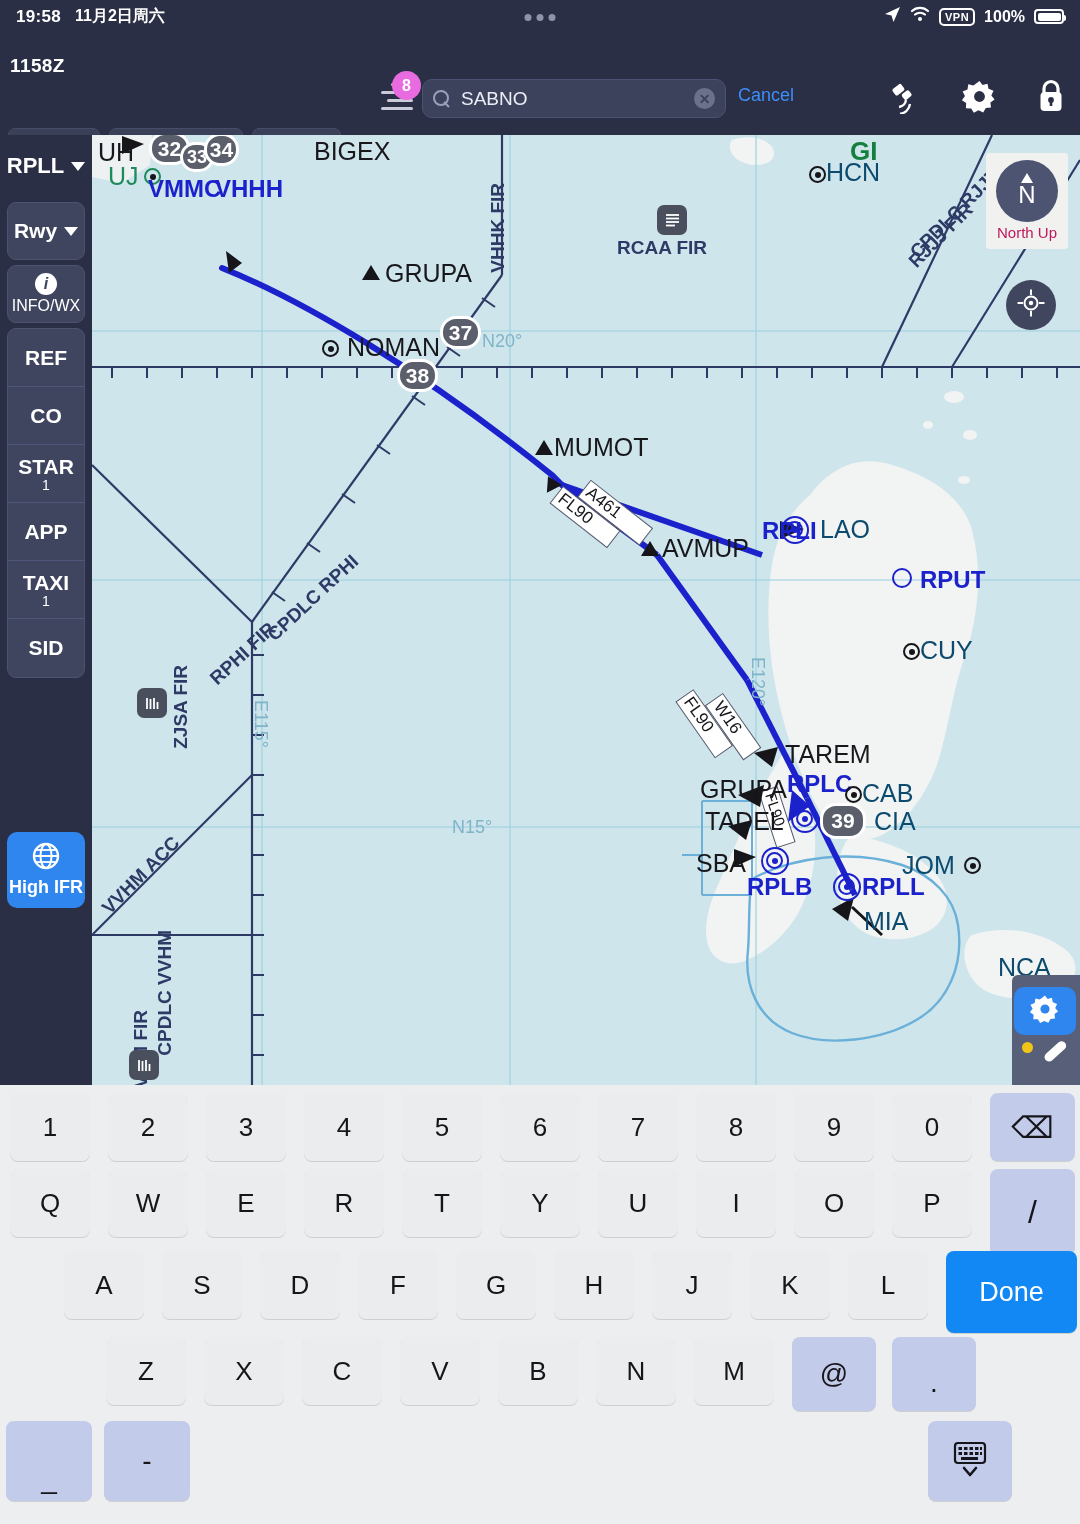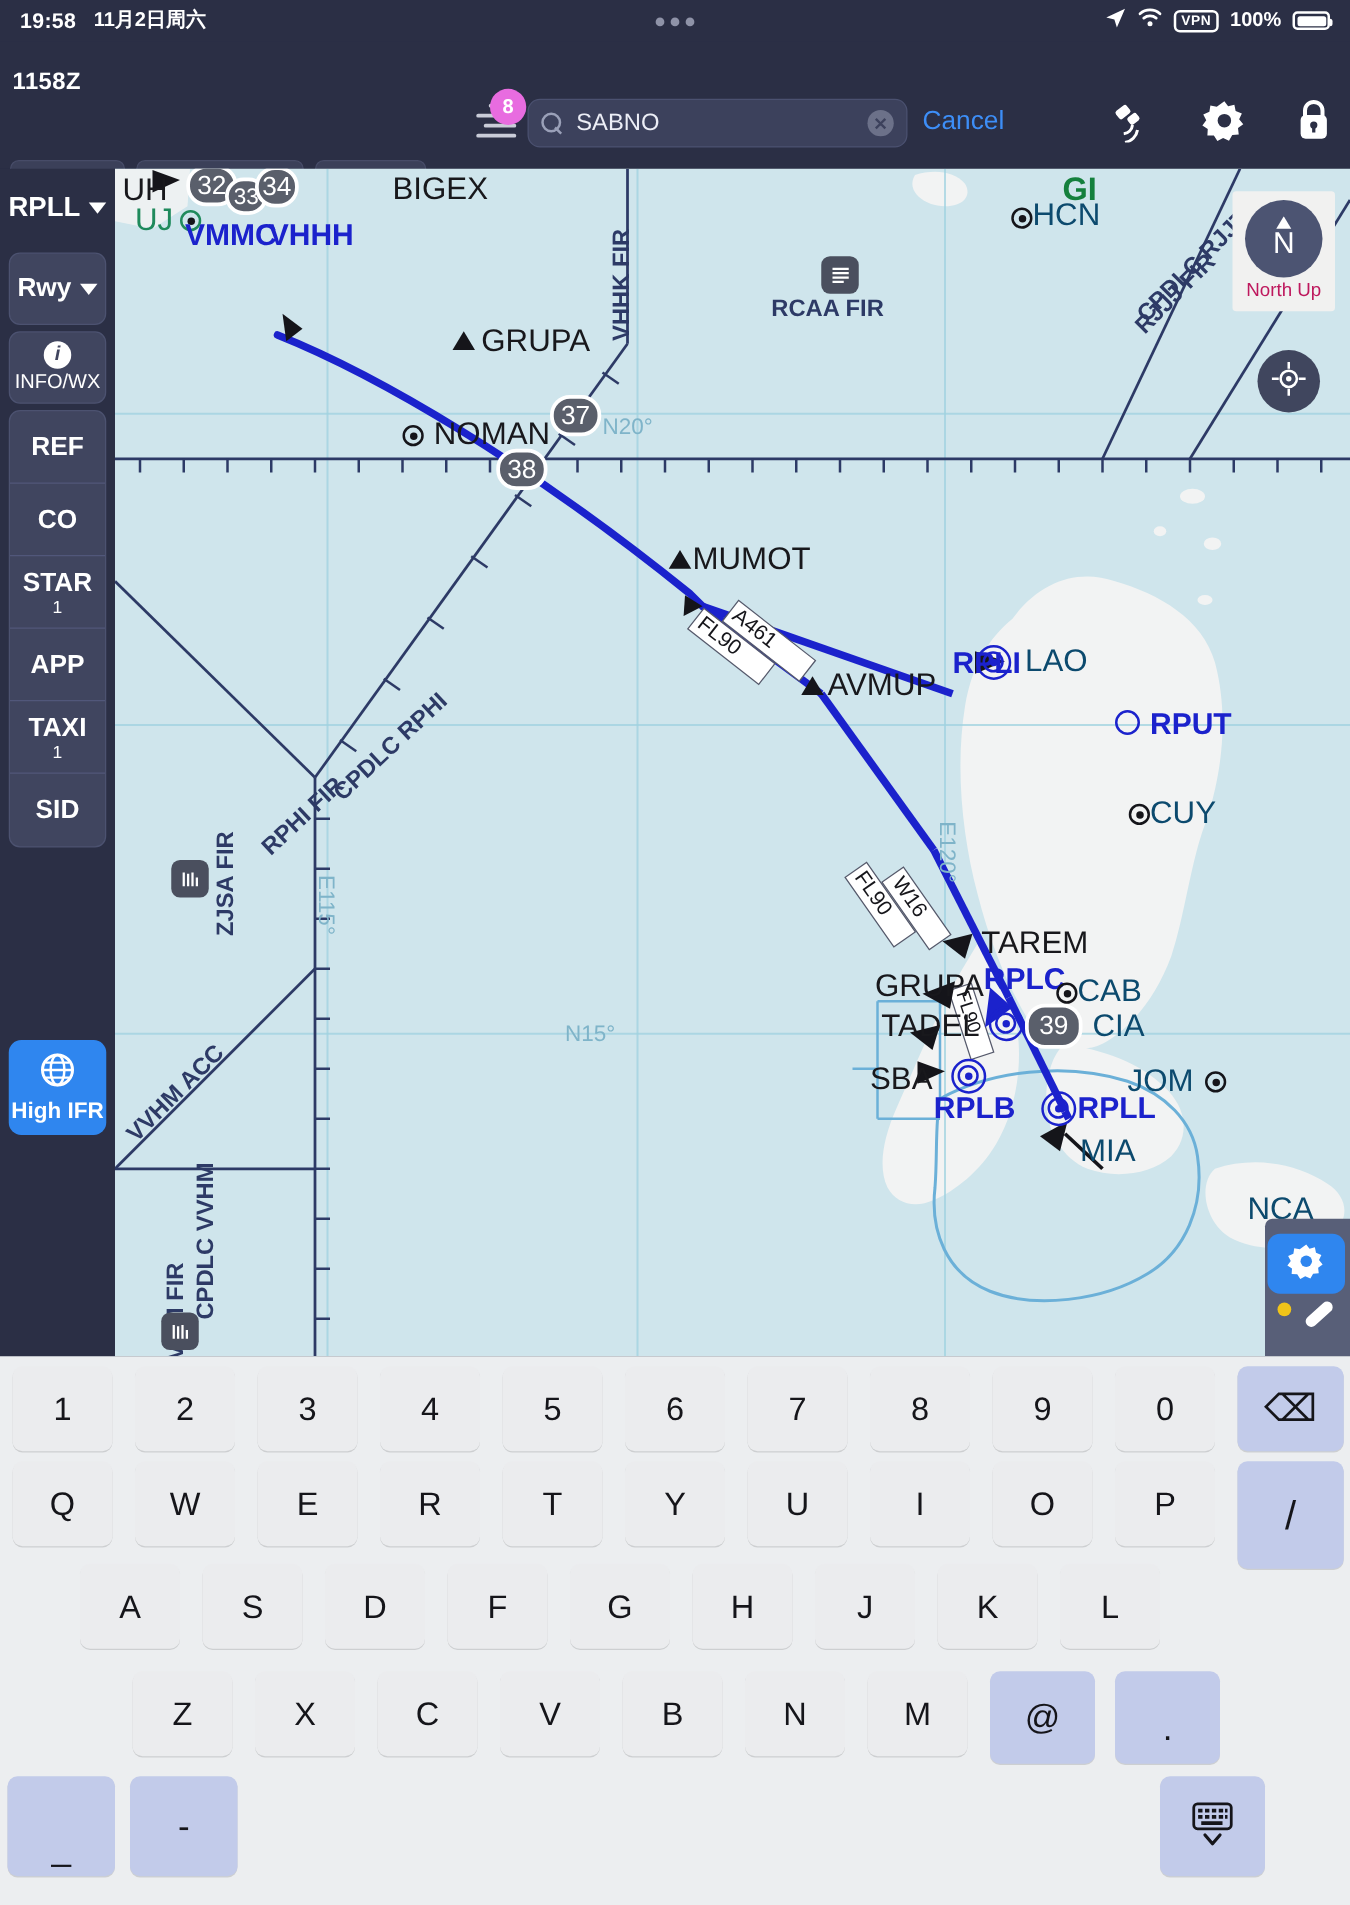--- a/index.html
+++ b/index.html
@@ -56,21 +56,21 @@
   .search-icon { width:18px; height:18px; position:relative; flex:0 0 auto; margin-right:10px;}
   .search-icon:before { content:""; position:absolute; left:0; top:0; width:12px; height:12px;
      border:2px solid #9aa0b8; border-radius:50%; }
   .search-icon:after { content:""; position:absolute; left:11px; top:11px; width:7px; height:2px;
      background:#9aa0b8; transform:rotate(45deg); transform-origin:left center;}
   .search-val { color:#eceef6; font-size:19px; font-weight:400; flex:1; }
   .clear-btn { width:21px; height:21px; border-radius:50%; background:#6c7189;
      color:#3c415c; font-size:14px; display:flex; align-items:center; justify-content:center;
      font-weight:700; }
   .cancel-btn { position:absolute; left:738px; top:52px; color:#3d8ef7;
-     font-size:21px; font-weight:400; }
+     font-size:18px; font-weight:400; }
   .hdr-icons { position:absolute; right:14px; top:44px; display:flex; gap:38px;
      align-items:center;}
   .hdr-icons svg { display:block; }
 
   .tabs { position:absolute; left:8px; top:95px; display:flex; gap:9px; }
   .tab { height:35px; border-radius:7px; background:#3b4059; color:#fff;
      display:flex; align-items:center; justify-content:center; padding:0 22px;
      font-size:19px; font-weight:400; border:1px solid #474c68;}
 
   
@@ -103,21 +103,21 @@
      background:#cfe5ec; overflow:hidden; }
   .route { position:absolute; left:0; top:0; width:988px; height:950px; }
   .mlabel { position:absolute; font-family:"Liberation Sans", sans-serif;
      white-space:nowrap; }
   .wpt { font-size:25px; color:#18181c; font-weight:400;}
   .apt-blue { font-size:24px; color:#1b22cc; font-weight:700;}
   .apt-black { font-size:25px; color:#0c4a6e; font-weight:400;}
   .fir { font-size:19px; color:#2d3a66; font-weight:600;}
   .coord { font-size:18px; color:#7fb4c9; font-weight:500;}
   .seqbox { position:absolute; width:41px; height:33px; border-radius:16px;
-     background:#5a5f6b; border:3px solid #fff; color:#fff; font-size:21px; font-weight:400;
+     background:#5a5f6b; border:3px solid #fff; color:#fff; font-size:21px; font-weight:700;
      display:flex; align-items:center; justify-content:center; }
   .tri { width:0;height:0;border-left:9px solid transparent;border-right:9px solid transparent;
      border-bottom:15px solid #15151a; position:absolute;}
   .vor { position:absolute; width:17px; height:17px; border-radius:50%;
      border:2px solid #15151a; display:flex;align-items:center;justify-content:center;}
   .vor:after{content:"";width:6px;height:6px;border-radius:50%;background:#15151a;}
   .vor-blue { border-color:#1b22cc; }
   .vor-blue:after{ background:#1b22cc;}
   .vor-ring { position:absolute; width:28px;height:28px;border-radius:50%;
      border:2.5px solid #1b22cc;}
@@ -647,20 +647,21 @@
     <div class="kbrow kbrow-a" style="top:166px;">
       <div class="key" style="width:80px;height:68px;margin-left:64px;">A</div>
       <div class="key" style="width:80px;height:68px;margin-left:18px;">S</div>
       <div class="key" style="width:80px;height:68px;margin-left:18px;">D</div>
       <div class="key" style="width:80px;height:68px;margin-left:18px;">F</div>
       <div class="key" style="width:80px;height:68px;margin-left:18px;">G</div>
       <div class="key" style="width:80px;height:68px;margin-left:18px;">H</div>
       <div class="key" style="width:80px;height:68px;margin-left:18px;">J</div>
       <div class="key" style="width:80px;height:68px;margin-left:18px;">K</div>
       <div class="key" style="width:80px;height:68px;margin-left:18px;">L</div>
+      <div class="key blue" style="width:131px;height:82px;margin-left:18px;">Done</div>
     </div>
 
     <div class="kbrow kbrow-z" style="top:252px;">
       <div class="key" style="width:80px;height:68px;margin-left:106px;">Z</div>
       <div class="key" style="width:80px;height:68px;margin-left:18px;">X</div>
       <div class="key" style="width:80px;height:68px;margin-left:18px;">C</div>
       <div class="key" style="width:80px;height:68px;margin-left:18px;">V</div>
       <div class="key" style="width:80px;height:68px;margin-left:18px;">B</div>
       <div class="key" style="width:80px;height:68px;margin-left:18px;">N</div>
       <div class="key" style="width:80px;height:68px;margin-left:18px;">M</div>

